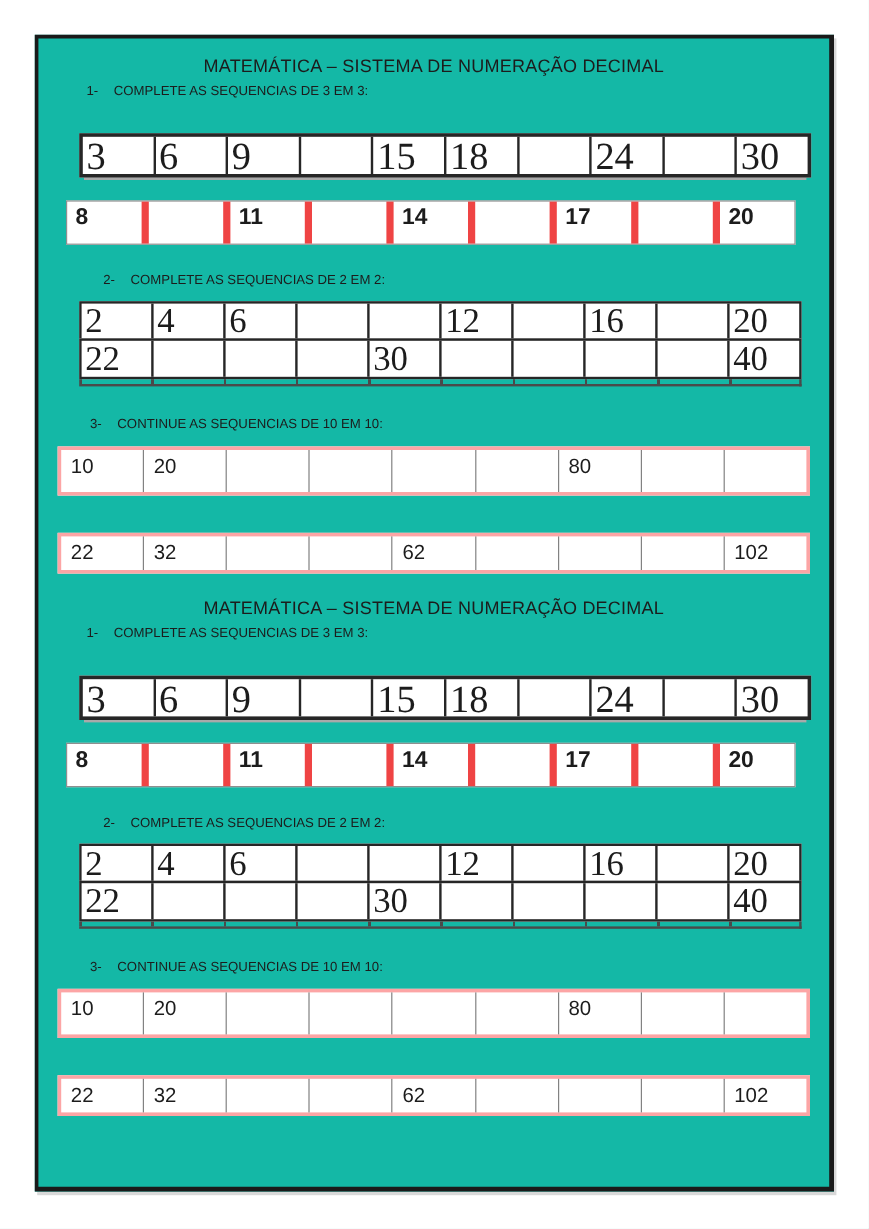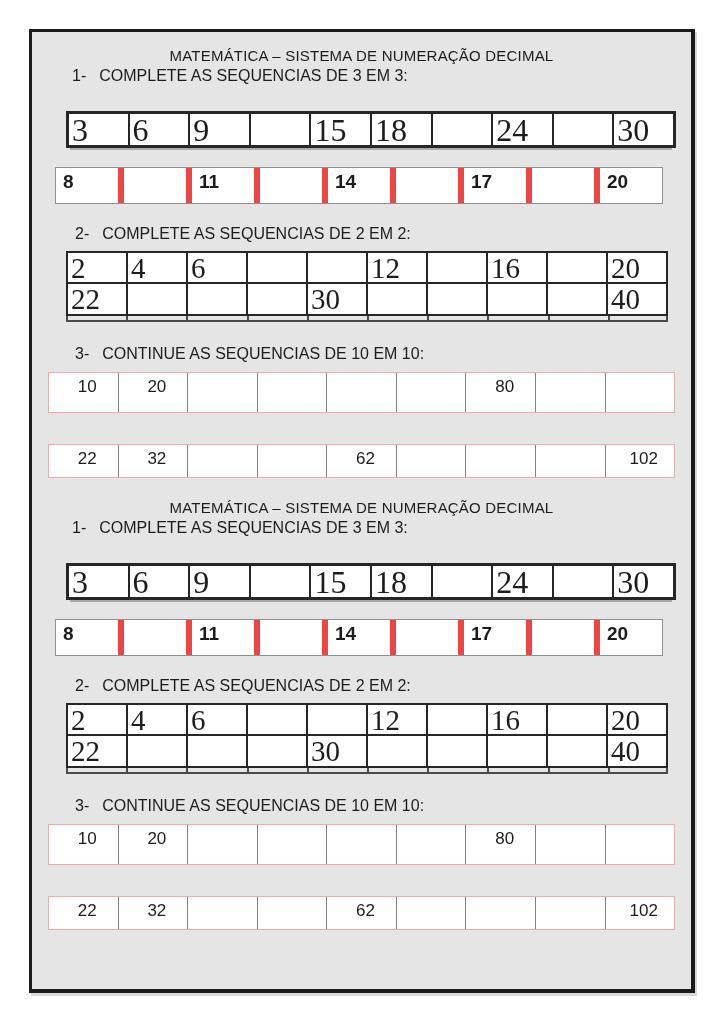--- a/index.html
+++ b/index.html
@@ -3,33 +3,33 @@
 <meta charset="utf-8">
 <style>
   html,body{margin:0;padding:0;background:#ffffff;}
   body{
     width:724px;height:1024px;position:relative;overflow:hidden;
     font-family:"Liberation Sans",sans-serif;color:#1c1c1c;
     -webkit-font-smoothing:antialiased;
   }
   .sheet{
     position:absolute;left:29px;top:29px;width:666px;height:964px;
-    box-sizing:border-box;background:#e5e5e5;
+    box-sizing:border-box;background:#14b8a6;
     border:3px solid #1a1a1a;border-right-width:4px;border-bottom-width:4px;
     box-shadow:2px 3px 0 #d8d8d8;
   }
   .half{padding-top:15px;}
   .half + .half{padding-top:21px;}
   .title{
     text-align:center;font-size:15px;line-height:18px;letter-spacing:0.2px;
     white-space:nowrap;
   }
-  .qlabel{font-size:16px;line-height:18px;white-space:nowrap;}
+  .qlabel{font-size:11px;line-height:18px;white-space:nowrap;}
   .q1{margin:2px 0 0 40px;}
-  .q2{margin:21px 0 0 43px;}
+  .q2{margin:21px 0 0 54px;}
   .q3{margin:23px 0 0 43px;}
   .qnum{margin-right:13px;}
   
   .tbl{display:flex;box-sizing:border-box;background:#fff;}
   .tbl .cell{
     flex:1 1 0;box-sizing:border-box;overflow:hidden;white-space:nowrap;
   }
   
   .serif{border:2px solid #262626;font-family:"Liberation Serif",serif;}
   .serif .cell{border-left:2px solid #262626;padding-left:3px;}
@@ -47,21 +47,21 @@
     width:602px;height:6px;margin:0 0 0 34px;box-sizing:border-box;
     border-right:2px solid #4a4a4a;border-bottom:2px solid #4a4a4a;
     background:repeating-linear-gradient(90deg,#4a4a4a 0 2px,transparent 2px 60.2px);
   }
   
   .bold{border:1px solid #8f8f8f;font-weight:bold;}
   .bold .cell{border-left:6px solid #ef4444;font-size:19px;padding:3px 0 0 7px;}
   .bold .cell:first-child{border-left:none;}
   .ta2{width:608px;height:37px;margin:19px 0 0 23px;}
   
-  .sans{border:1px solid #fca5a5;text-align:center;}
+  .sans{border:3px solid #fca5a5;}
   .sans .cell{border-left:1px solid #828282;font-size:17px;padding:4px 0 0 8px;}
   .sans .cell:first-child{border-left:none;}
   .tc1{width:627px;height:41px;margin:9px 0 0 16px;}
   .tc2{width:627px;height:34px;margin:31px 0 0 16px;}
 </style>
 </head>
 <body>
 
 <div class="sheet">
 

